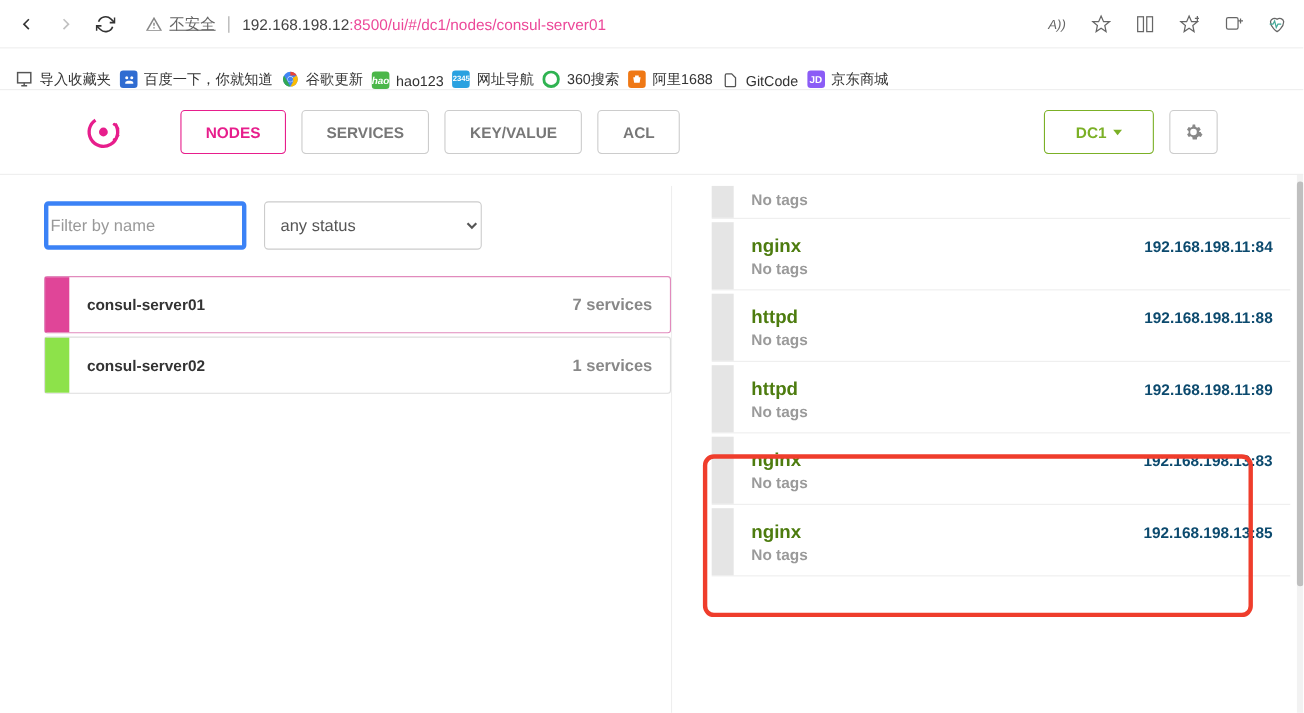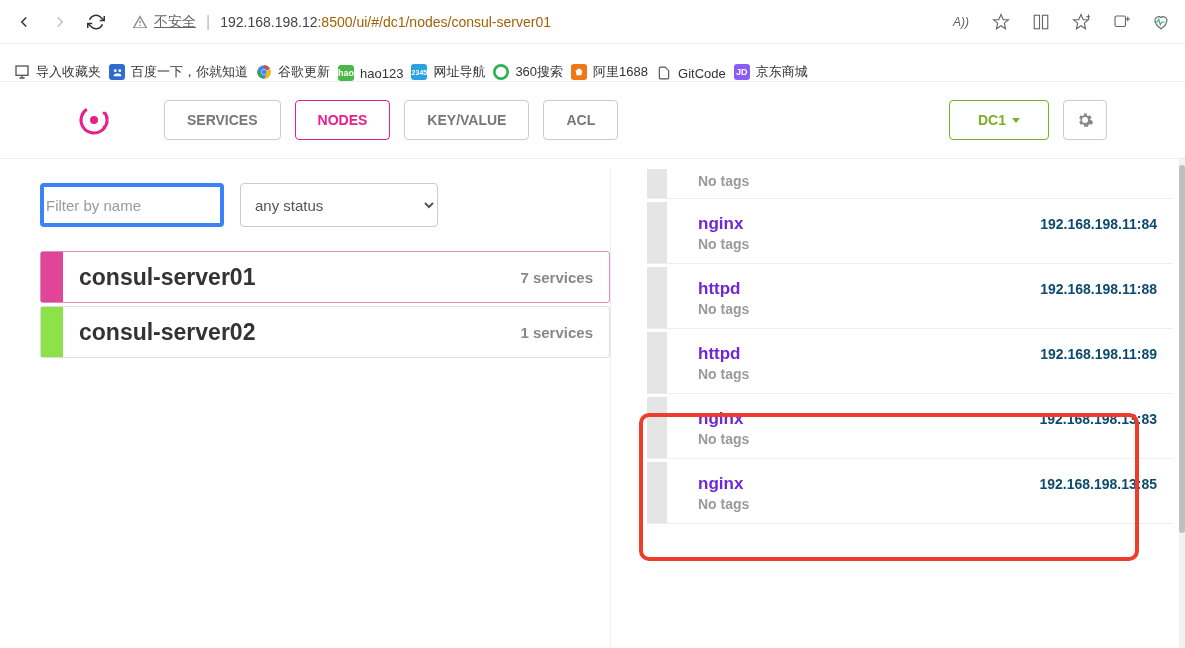--- a/index.html
+++ b/index.html
@@ -5,21 +5,21 @@
     * { margin: 0; padding: 0; box-sizing: border-box; font-family: -apple-system, BlinkMacSystemFont, "Segoe UI", Arial, sans-serif; }
     body { background: #fff; width: 1185px; height: 648px; overflow: hidden; }
 
     
     .browser-bar { display: flex; align-items: center; height: 44px; padding: 0 12px; gap: 12px; border-bottom: 1px solid #eee; }
     .nav-icon { width: 24px; height: 24px; display: flex; align-items: center; justify-content: center; color: #555; cursor: pointer; }
     .addr-bar { flex: 1; display: flex; align-items: center; gap: 10px; background: #fff; height: 30px; padding: 0 12px; border-radius: 15px; }
     .addr-warn { display: flex; align-items: center; gap: 6px; color: #666; font-size: 14px; text-decoration: underline; }
     .addr-sep { color: #bbb; }
     .addr-text { color: #444; font-size: 14px; }
-    .addr-text .port { color: #a16207; }
+    .addr-text .port { color: #ec4899; }
     .top-icons { display: flex; gap: 16px; margin-left: 12px; }
 
     
     .bookmarks-bar { display: flex; align-items: flex-end; height: 38px; padding: 0 14px; gap: 8px; border-bottom: 1px solid #eee; font-size: 13px; color: #333; }
     .bookmark { display: flex; align-items: center; gap: 6px; cursor: pointer; }
     .bookmark-icon { width: 16px; height: 16px; display: flex; align-items: center; justify-content: center; font-size: 11px; }
     .bi-box { width: 16px; height: 16px; border-radius: 3px; display: flex; align-items: center; justify-content: center; font-size: 9px; font-weight: bold; color: #fff; }
 
     
     .app-header { display: flex; align-items: center; padding: 18px 78px; gap: 14px; border-bottom: 1px solid #eee; }
@@ -43,29 +43,29 @@
     .filter-input::placeholder { color: #999; }
     .status-select { height: 44px; width: 198px; border: 1px solid #ccc; border-radius: 4px; padding: 0 10px; font-size: 15px; color: #555; background: #fff; }
     .expand-btn { height: 44px; padding: 0 16px; border: 1px solid #ccc; border-radius: 4px; background: #fff; font-size: 13px; font-weight: 700; color: #666; cursor: pointer; }
 
     
     .node-item { display: flex; align-items: center; height: 52px; border: 1px solid #ddd; border-radius: 3px; margin-bottom: 3px; background: #fff; cursor: pointer; }
     .node-item.active { border-color: #e18abd; }
     .node-status { width: 22px; height: 100%; }
     .node-status.pink { background: #e04598; }
     .node-status.green { background: #8de24a; }
-    .node-name { flex: 1; padding-left: 16px; font-size: 23px; font-weight: 600; color: #333; }
+    .node-name { flex: 1; padding-left: 16px; font-size: 14px; font-weight: 600; color: #333; }
     .node-count { padding-right: 16px; font-size: 15px; font-weight: 600; color: #888; }
 
     
-    .svc-item { display: flex; align-items: stretch; min-height: 62px; border-bottom: 1px solid #eee; background: #fff; margin-bottom: 3px; gap: 15px; }
+    .svc-item { display: flex; align-items: stretch; min-height: 62px; border-bottom: 1px solid #eee; background: #fff; margin-bottom: 3px; }
     .svc-status { width: 20px; background: #e5e5e5; }
     .svc-body { flex: 1; padding: 8px 16px; display: flex; flex-direction: column; justify-content: center; }
     .svc-head { display: flex; justify-content: space-between; align-items: center; }
-    .svc-name { font-size: 17px; font-weight: 700; color: #6d28d9; }
+    .svc-name { font-size: 17px; font-weight: 700; color: #4d7c0f; }
     .svc-addr { font-size: 14px; font-weight: 600; color: #0c4a6e; }
     .svc-tags { font-size: 14px; font-weight: 600; color: #9a9a9a; margin-top: 2px; }
     .svc-item.first .svc-body { padding-top: 0; }
     .svc-item.first { min-height: 30px; border-top: none; }
 
     .highlight-box { position: absolute; border: 4px solid #ef3d2c; border-radius: 10px; pointer-events: none; }
     .right-scrollbar { position: absolute; right: 0; top: 0; width: 6px; height: 100%; background: #f2f2f2; }
     .scrollbar-inner { position: absolute; top: 6px; width: 6px; height: 75%; background: #bfbfbf; border-radius: 3px; }
     .caret-down { width: 0; height: 0; border-left: 4px solid transparent; border-right: 4px solid transparent; border-top: 5px solid #7bb026; display: inline-block; margin-left: 2px; }
   </style>
@@ -162,21 +162,21 @@
           <circle cx="12" cy="12" r="4" fill="#fff"></circle>
           <path d="M12 2a10 10 0 0 1 8.7 5H12V2z" fill="#ea4335"></path>
           <path d="M3.3 7A10 10 0 0 0 12 22l-4.5-7.8L3.3 7z" fill="#34a853"></path>
           <path d="M12 12l8.7-5A10 10 0 0 1 12 22l4.5-7.8L12 12z" fill="#fbbc05"></path>
           <circle cx="12" cy="12" r="3.5" fill="#4285f4"></circle>
         </svg>
     </span>
     <span>谷歌更新</span>
   </div>
   <div class="bookmark">
-    <span class="bi-box" style="background:#4bb749;">hao</span>
+    <span class="bi-box" style="background:#4bb749;font-style:italic">hao</span>
     <span>hao123</span>
   </div>
   <div class="bookmark">
     <span class="bi-box" style="background:#2aa1e0;font-size:7px">2345</span>
     <span>网址导航</span>
   </div>
   <div class="bookmark">
     <span class="bookmark-icon">
       <svg width="16" height="16" viewBox="0 0 24 24">
           <circle cx="12" cy="12" r="10" fill="none" stroke="#2fb351" stroke-width="4"></circle>
@@ -210,25 +210,25 @@
   <div class="logo">
     <svg viewBox="0 0 32 32">
         <circle cx="16" cy="16" r="13" fill="none" stroke="#e71e8c" stroke-width="3" stroke-dasharray="60 20" transform="rotate(-30 16 16)"></circle>
         <circle cx="16" cy="16" r="4" fill="#e71e8c"></circle>
         <circle cx="26" cy="9" r="1.5" fill="#e71e8c"></circle>
         <circle cx="29" cy="13" r="1.5" fill="#e71e8c"></circle>
         <circle cx="29" cy="19" r="1.5" fill="#e71e8c"></circle>
         <circle cx="26" cy="23" r="1.5" fill="#e71e8c"></circle>
       </svg>
   </div>
+  <div class="tab-btn active">
+      <span>NODES</span>
+    </div>
   <div class="tab-btn">
       <span>SERVICES</span>
-    </div>
-  <div class="tab-btn active">
-      <span>NODES</span>
     </div>
   <div class="tab-btn">
       <span>KEY/VALUE</span>
     </div>
   <div class="tab-btn">
       <span>ACL</span>
     </div>
   <div class="spacer"></div>
   <div class="tab-btn dc-btn">
     <span>DC1</span>

